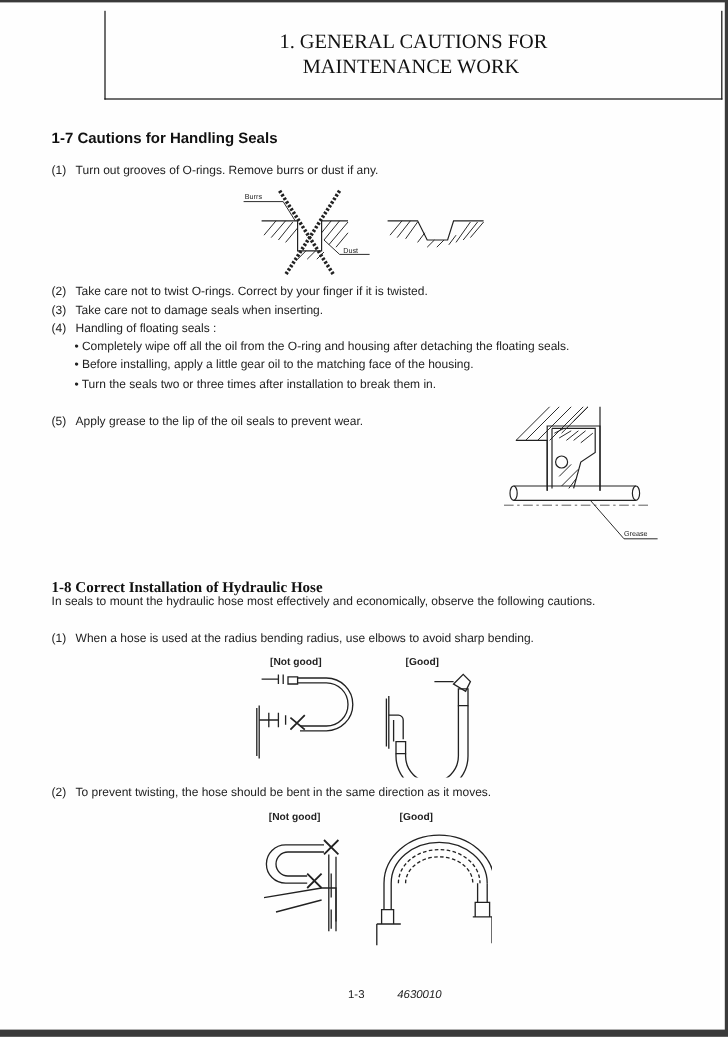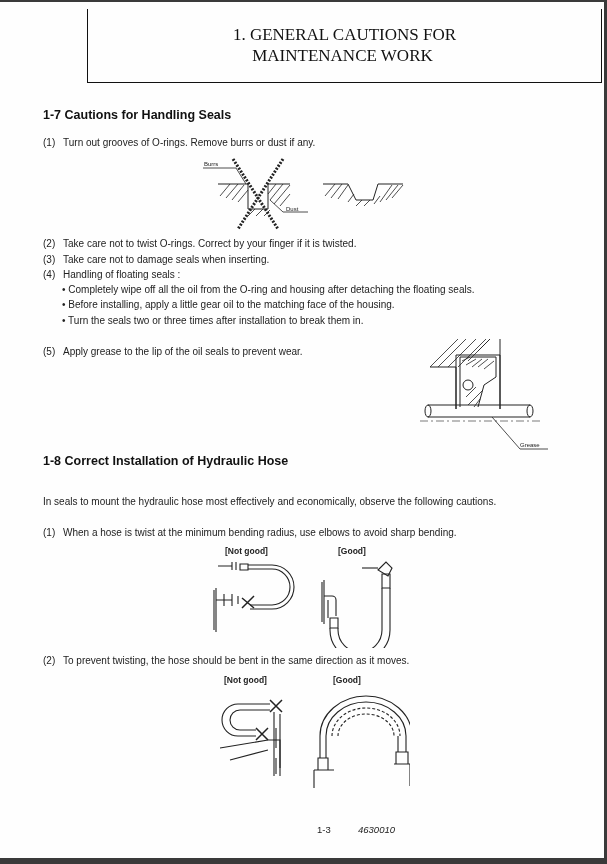--- a/index.html
+++ b/index.html
@@ -33,21 +33,21 @@
       font-weight: bold; font-size: 12.5px; color: #111;
     }
     .p {
       position: absolute; left: 43px;
       font-size: 10px; color: #222; white-space: nowrap;
     }
     .num { display: inline-block; width: 20px; }
     .bullet { left: 62px; }
     svg { position: absolute; }
     .footer {
-      position: absolute; top: 822px; font-size: 9.5px; color: #222; margin-left: 27px;
+      position: absolute; top: 822px; font-size: 9.5px; color: #222;
     }
     .footer.code { font-style: italic; }
     .fig-label { font-size: 8.5px; font-weight: bold; position: absolute; color: #222; }
   </style>
 </head>
 <body>
 
 <div class="page">
 
   <div class="title-box">
@@ -132,25 +132,25 @@
       <path d="M42 24 L50 20 M46 28 L56 22 M52 30 L62 22 M58 30 L68 22 M64 32 L74 24 M46 60 L56 50 M48 68 L62 54 M54 70 L60 62" stroke-width="0.8"></path>
       <path d="M8 68 H110 M8 80 H110"></path>
       <ellipse cx="8" cy="74" rx="3" ry="6"></ellipse>
       <ellipse cx="110" cy="74" rx="3" ry="6"></ellipse>
       <path d="M0 84 H120" stroke-dasharray="8 3 2 3" stroke-width="0.6"></path>
       <path d="M72 80 L100 112 H128" stroke-width="0.8"></path>
     </g>
     <text x="100" y="110" font-size="6" font-family="Liberation Sans, sans-serif" fill="#222">Grease</text>
   </svg>
 
-  <div class="h2" style="top:452px;">1-8  Correct Installation of Hydraulic Hose</div>
+  <div class="h2" style="top:480px;font-family:Liberation Serif, serif;">1-8  Correct Installation of Hydraulic Hose</div>
   <div class="p" style="top:494px;">In seals to mount the hydraulic hose most effectively and economically, observe the following cautions.</div>
 
   <div class="p" style="top:525px;">
-    <span class="num">(1)</span><span>When a hose is twist at the minimum bending radius, use elbows to avoid sharp bending.</span>
+    <span class="num">(1)</span><span>When a hose is used at the radius bending radius, use elbows to avoid sharp bending.</span>
   </div>
 
   <div class="fig-label" style="left:225px; top:544px;">[Not good]</div>
   <div class="fig-label" style="left:338px; top:544px;">[Good]</div>
 
   <svg style="left:212px; top:558px;" width="200" height="88" viewBox="0 0 200 88">
     <g stroke="#222" fill="none" stroke-width="1.1">
 
       <path d="M6 6 H20 M20 2 V10 M24 2 V10 M28 4 H36 V10 H28 Z"></path>
       <path d="M36 5 H60 A22 22 0 0 1 60 49 H38"></path>

